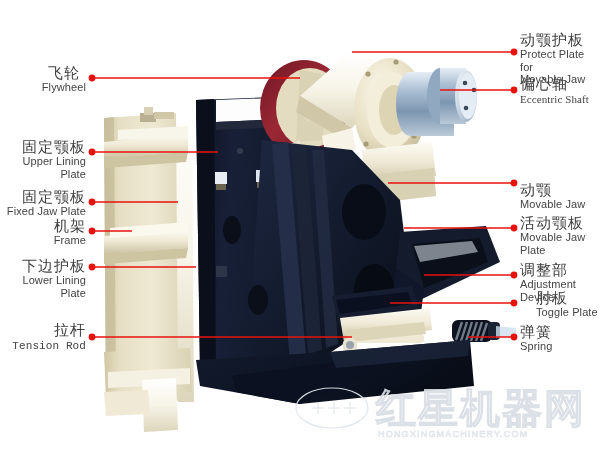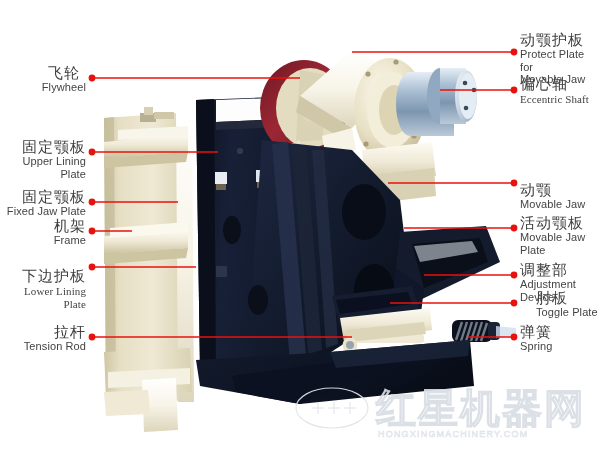--- a/index.html
+++ b/index.html
@@ -310,22 +310,22 @@
       <circle cx="514" cy="303" r="3.4" fill="#e8120c"></circle>
       <line x1="514" y1="337" x2="468" y2="337" stroke="#e8120c" stroke-width="1.7"></line>
       <circle cx="514" cy="337" r="3.4" fill="#e8120c"></circle>
     </svg>
 
   <div id="labels-left">
       <div class="callout left" style="top: 63.5px; right: 514px; text-align: center;"><span class="cn">飞轮</span><span class="en">Flywheel</span></div>
       <div class="callout left" style="top: 137.5px; right: 514px;"><span class="cn">固定颚板</span><span class="en">Upper Lining Plate</span></div>
       <div class="callout left" style="top: 187.5px; right: 514px;"><span class="cn">固定颚板</span><span class="en">Fixed Jaw Plate</span></div>
       <div class="callout left" style="top: 216.5px; right: 514px;"><span class="cn">机架</span><span class="en">Frame</span></div>
-      <div class="callout left" style="top: 268px; right: 514px; font-family: Liberation Serif, serif;"><span class="cn">下边护板</span><span class="en">Lower Lining Plate</span></div>
-      <div class="callout left" style="top: 322.5px; right: 514px;"><span class="cn">拉杆</span><span class="en">Tension Rod</span></div>
+      <div class="callout left" style="top: 257px; right: 514px;"><span class="cn">下边护板</span><span class="en">Lower Lining Plate</span></div>
+      <div class="callout left" style="top: 322.5px; right: 514px; font-family: Liberation Mono, monospace;"><span class="cn">拉杆</span><span class="en">Tension Rod</span></div>
     </div>
   <div id="labels-right">
       <div class="callout right" style="top: 30.5px; left: 520px;"><span class="cn">动颚护板</span><span class="en">Protect Plate for
 Movable Jaw</span></div>
       <div class="callout right" style="top: 75.5px; left: 520px; font-family: Liberation Serif, serif;"><span class="cn">偏心轴</span><span class="en">Eccentric Shaft</span></div>
       <div class="callout right" style="top: 181px; left: 520px;"><span class="cn">动颚</span><span class="en">Movable Jaw</span></div>
       <div class="callout right" style="top: 213.5px; left: 520px;"><span class="cn">活动颚板</span><span class="en">Movable Jaw Plate</span></div>
       <div class="callout right" style="top: 260.5px; left: 520px;"><span class="cn">调整部</span><span class="en">Adjustment Device</span></div>
       <div class="callout right" style="top: 288.5px; left: 536px;"><span class="cn">肘板</span><span class="en">Toggle Plate</span></div>
       <div class="callout right" style="top: 322.5px; left: 520px;"><span class="cn">弹簧</span><span class="en">Spring</span></div>

